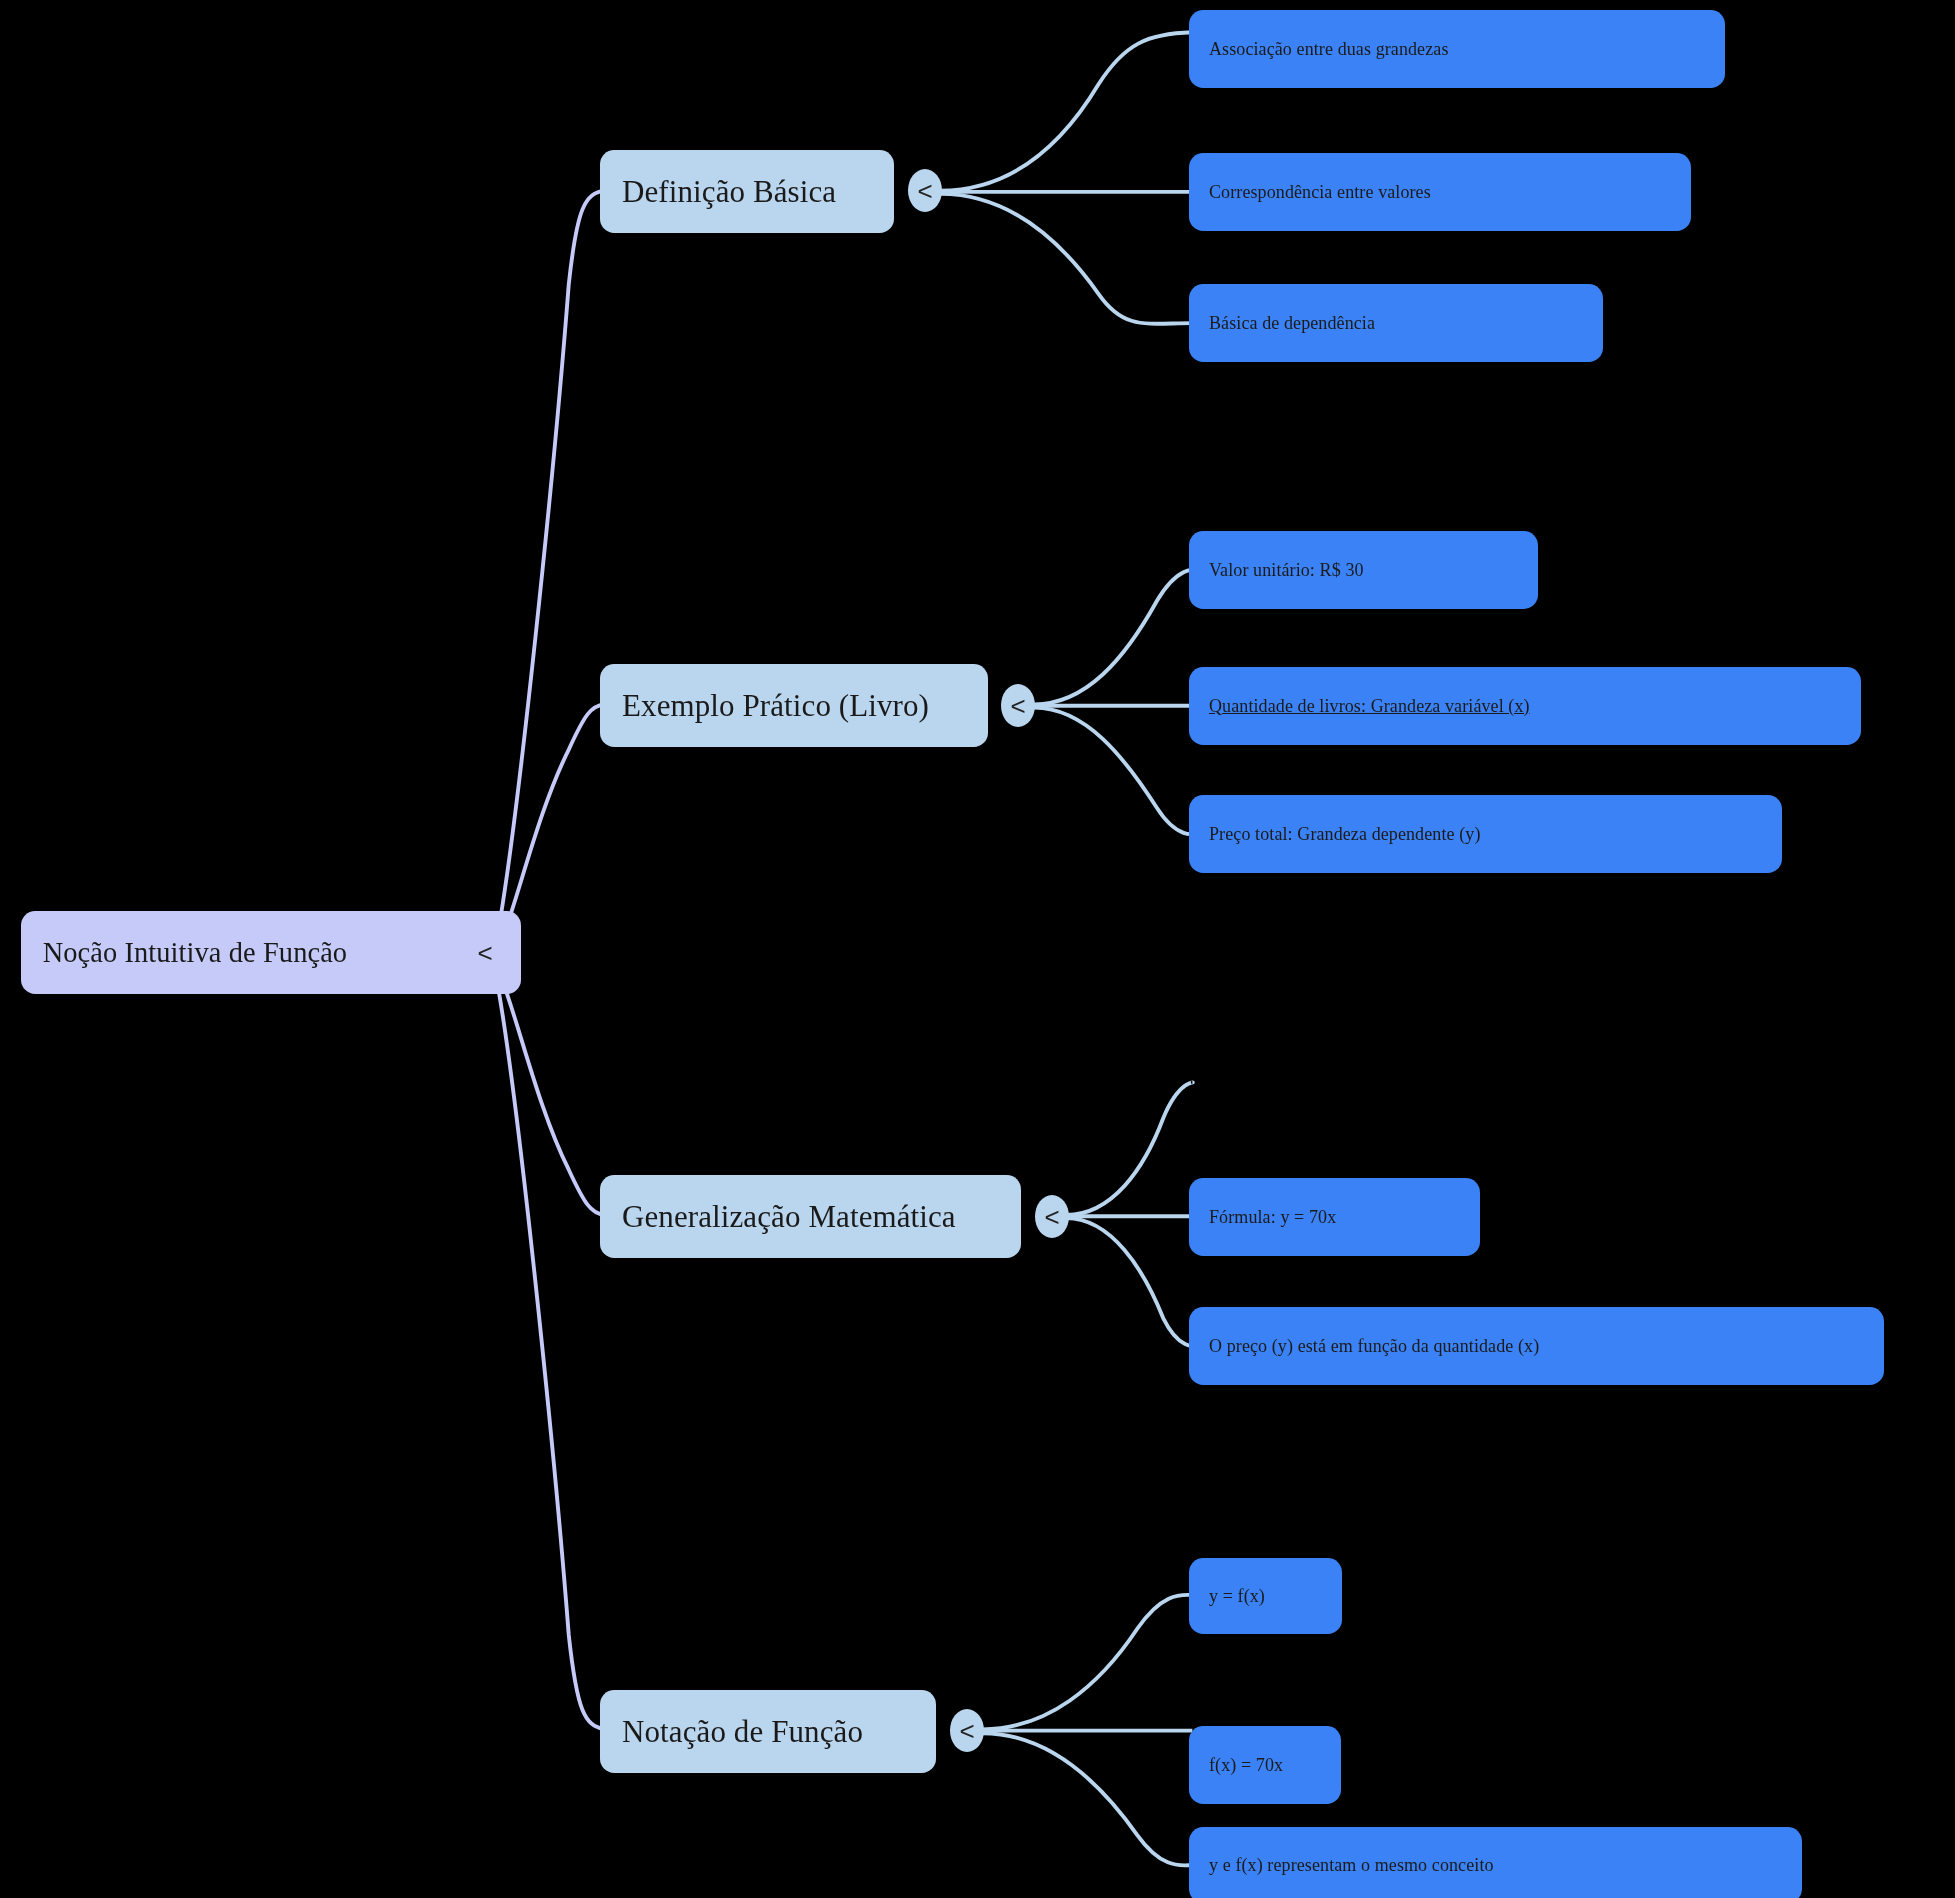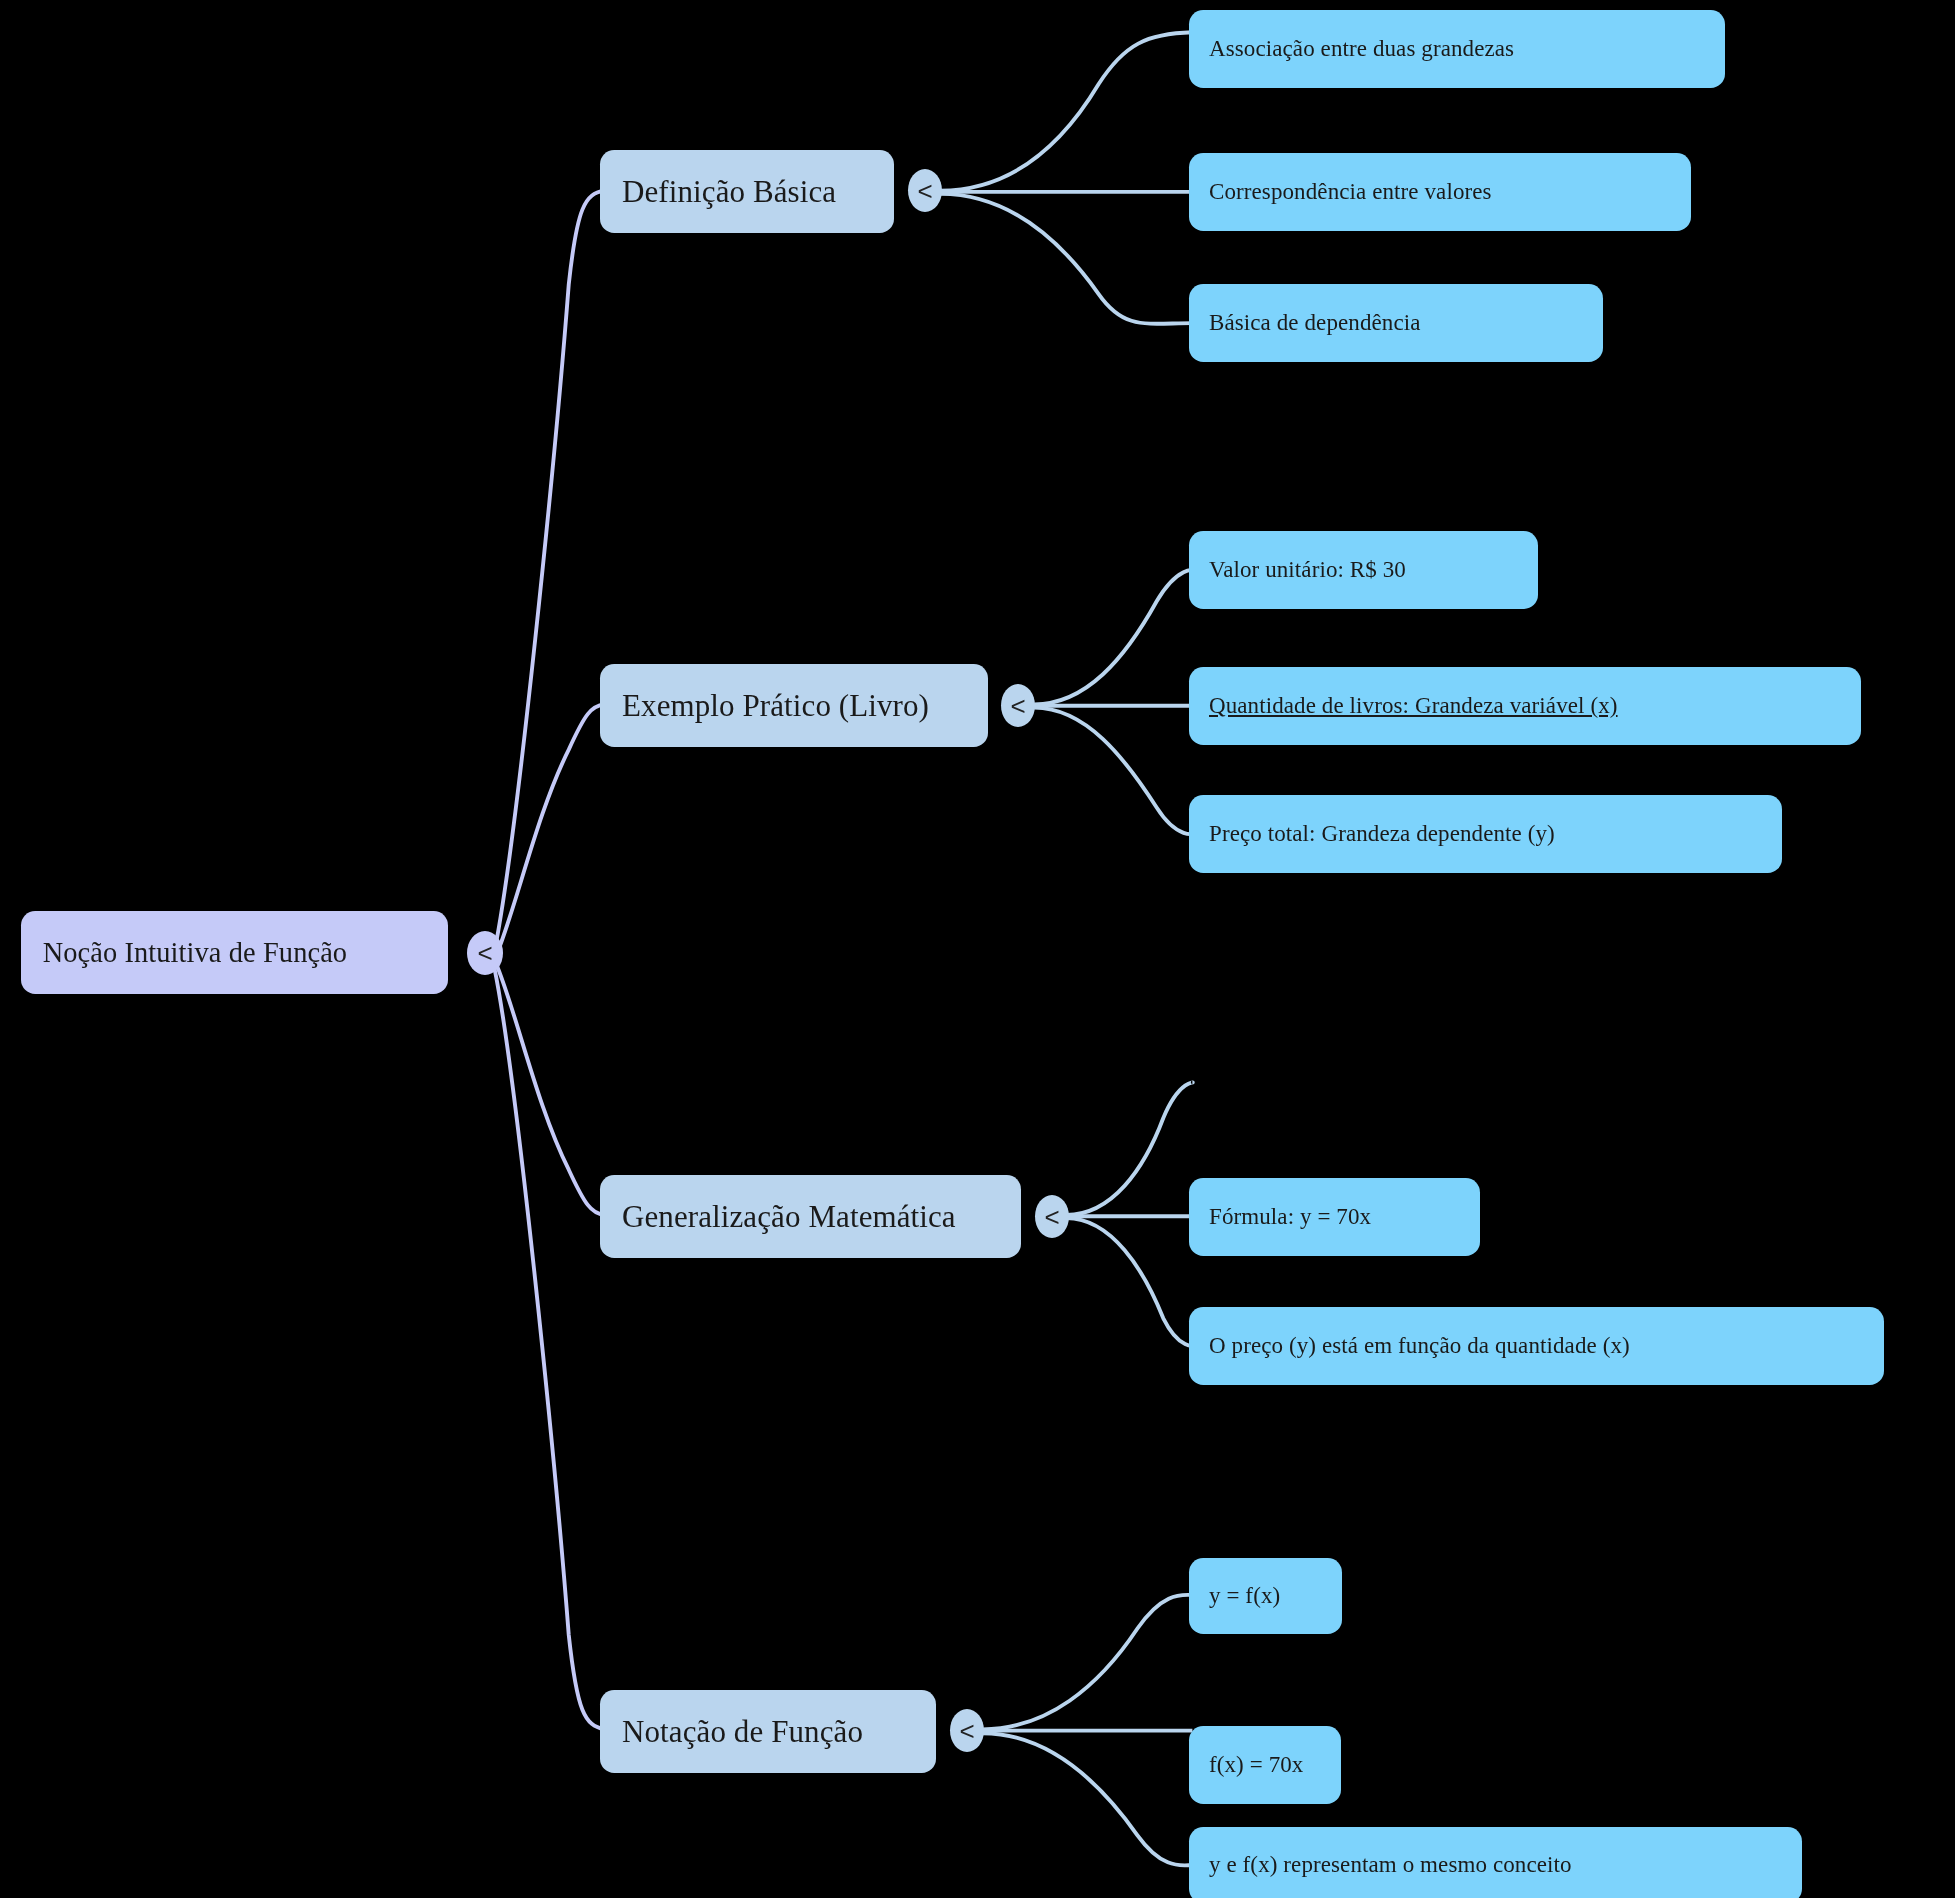--- a/index.html
+++ b/index.html
@@ -35,22 +35,22 @@
   }
   .node-root {
     background: #c5caf8;
     font-size: 28.4px;
   }
   .node-branch {
     background: #bad5ee;
     font-size: 31px;
   }
   .node-leaf {
-    background: #7dd3fc;
-    font-size: 23px;
+    background: #3b82f6;
+    font-size: 18px;
     padding-left: 20px;
   }
   .toggle {
     position: absolute;
     display: flex;
     align-items: center;
     justify-content: center;
     border-radius: 50%;
     color: #222222;
     font-size: 26px;
@@ -93,21 +93,21 @@
       <path d="M 1650,1880 C 1720,1880 1770,1810 1800,1730 C 1825,1670 1850,1675 1845,1675"></path>
       <path d="M 1650,1882 C 1730,1882 1780,1882 1845,1882"></path>
       <path d="M 1650,1885 C 1720,1885 1770,1965 1800,2040 C 1825,2090 1850,2082 1845,2082"></path>
 
       <path d="M 1520,2676 C 1620,2676 1700,2610 1760,2520 C 1800,2462 1830,2468 1845,2468"></path>
       <path d="M 1520,2678 C 1650,2678 1740,2678 1845,2678"></path>
       <path d="M 1520,2682 C 1620,2682 1700,2755 1760,2840 C 1800,2895 1830,2886 1845,2886"></path>
     </g>
   </svg>
 
-  <div class="node node-root" style="left:20.7px; top:911px; width:427px; height:83px;">
+  <div class="node node-root" style="left:20.7px; top:911px; width:500px; height:83px;">
     <span>Noção Intuitiva de Função</span>
   </div>
   <div class="toggle toggle-root" style="left:467px; top:931px; width:36px; height:44px;">
     <span>&lt;</span>
   </div>
 
   <div class="node node-branch" style="left:600px; top:150px; width:294px; height:83px;">
     <span>Definição Básica</span>
   </div>
   <div class="toggle toggle-branch" style="left:908px; top:169px; width:34px; height:43px;">

